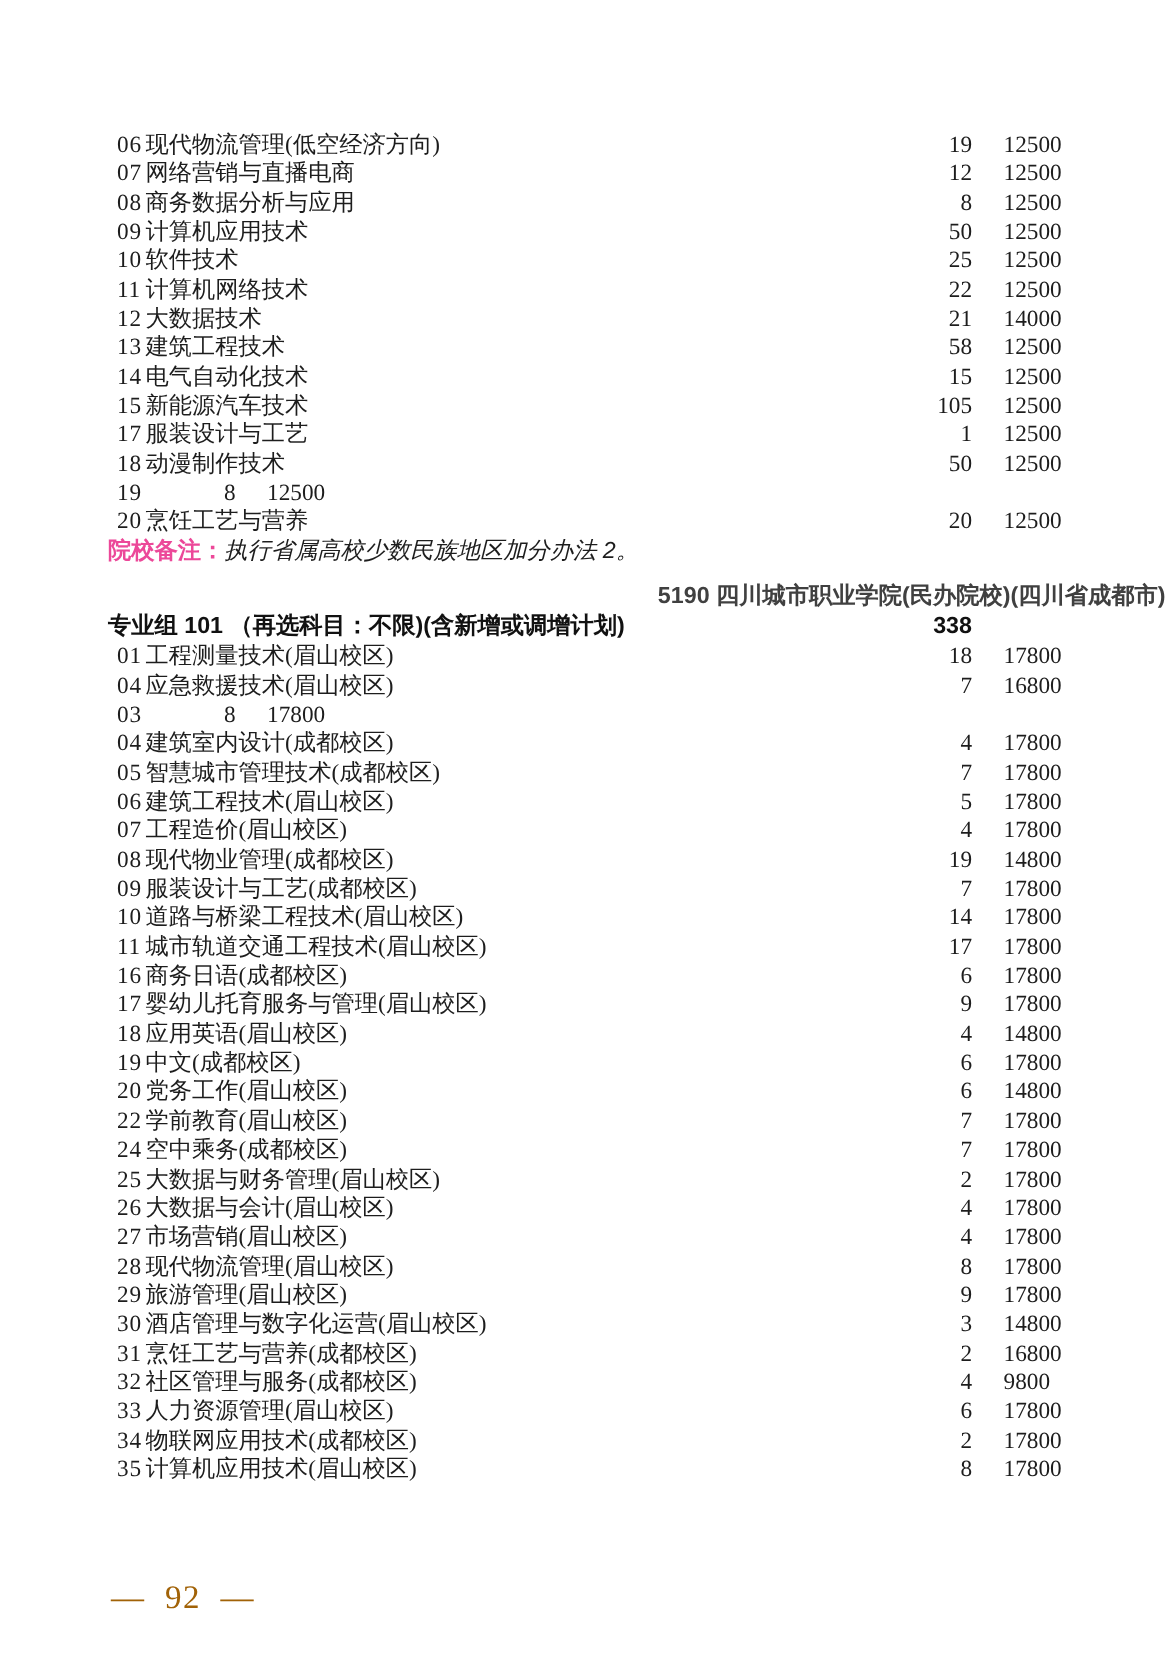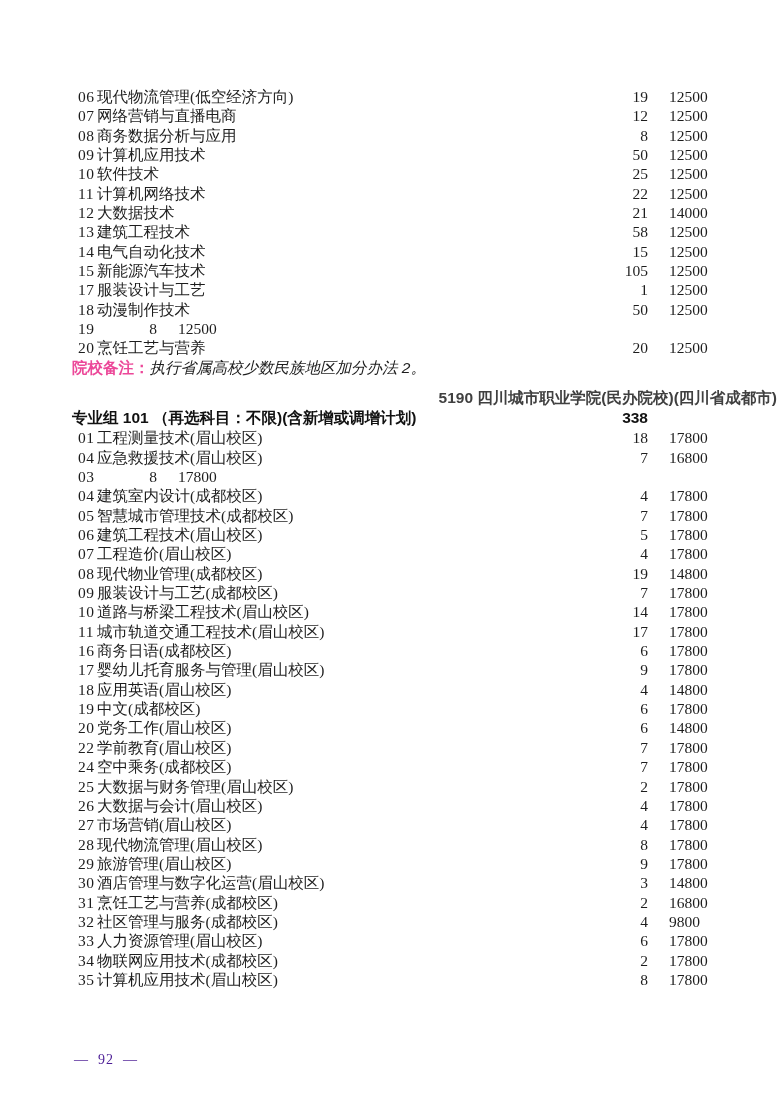--- a/index.html
+++ b/index.html
@@ -106,22 +106,22 @@
   .group-row .group-fee-spacer {
     flex: none;
     width: 129px;
   }
   
   .footer {
     position: absolute;
     top: 1052px;
     left: 74px;
     font-family: "Liberation Serif", "DejaVu Serif", serif;
-    font-size: 14px;
-    color: #4c1d95;
+    font-size: 22px;
+    color: #a16207;
     letter-spacing: 1px;
     white-space: pre;
   }
 </style>
 </head>
 <body>
 
 <div class="page">
 
   <div>

